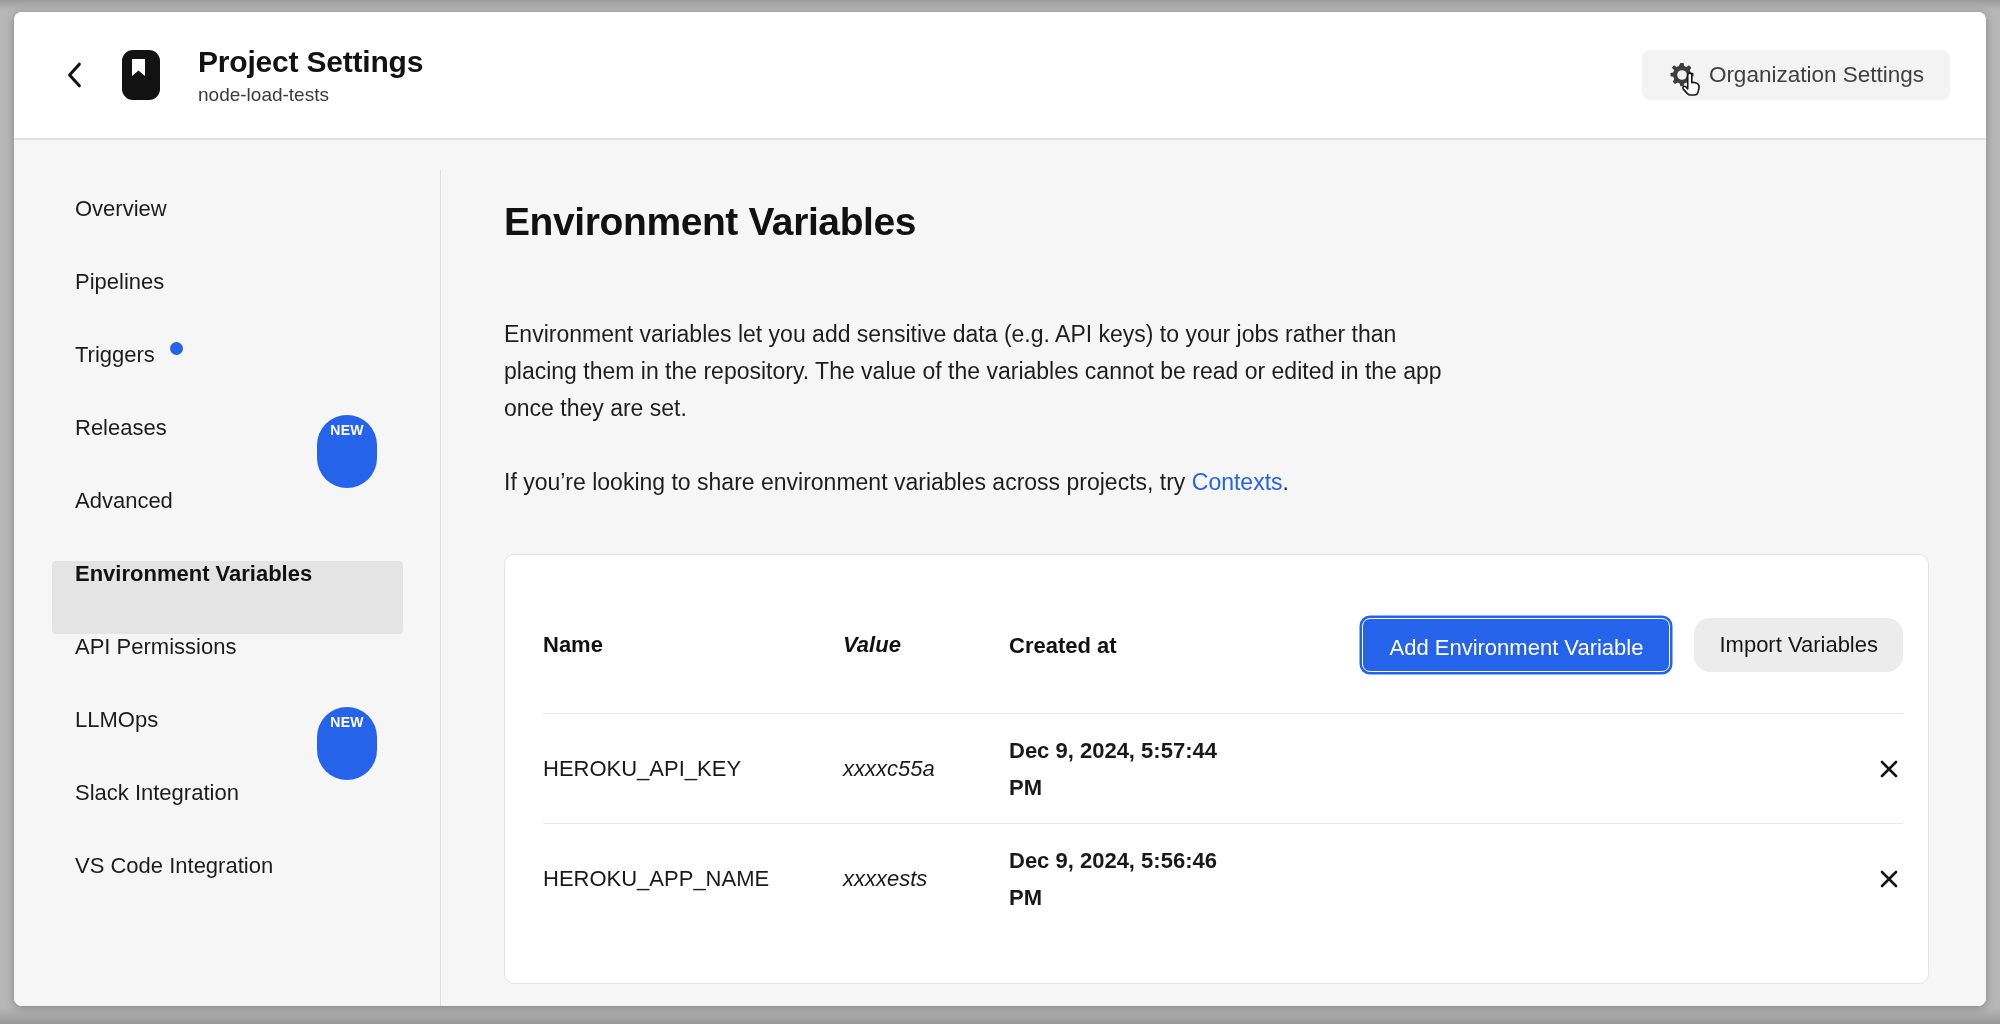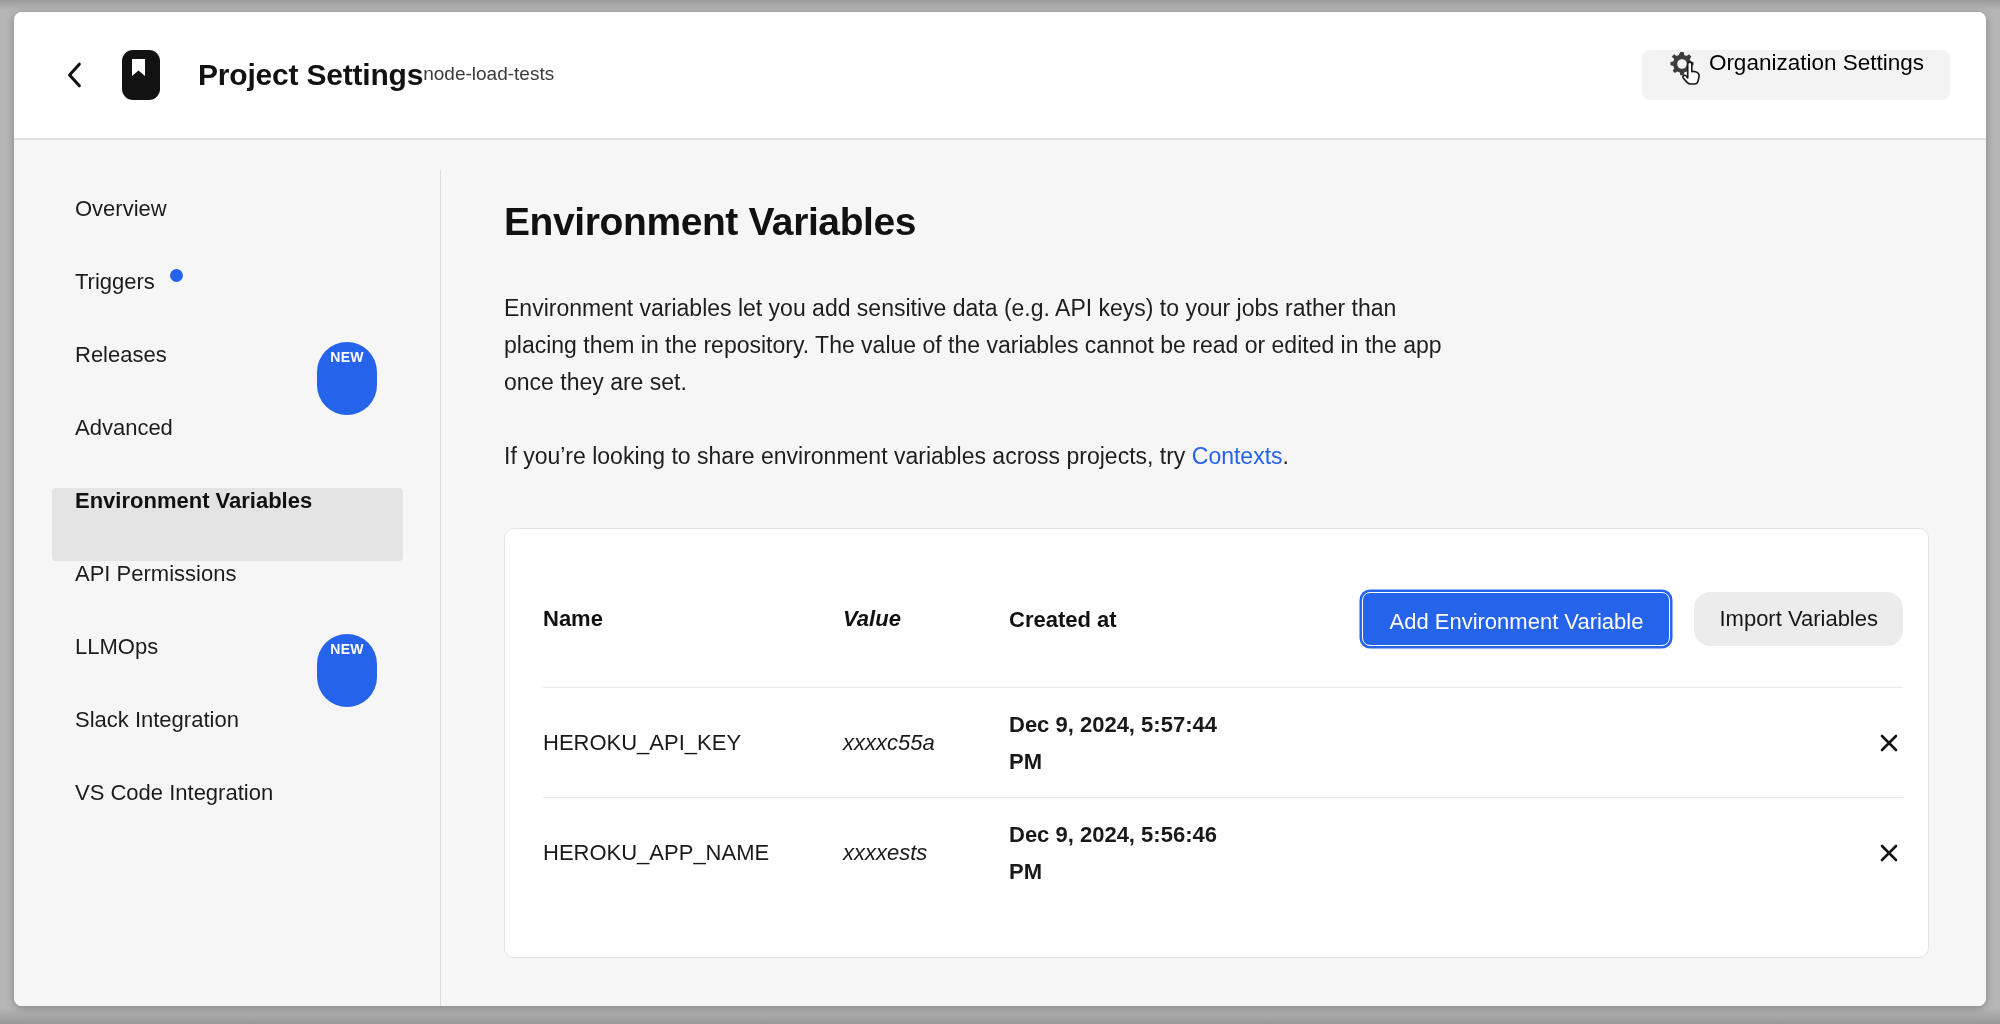--- a/index.html
+++ b/index.html
@@ -31,33 +31,33 @@
     background: #fff;
     border-bottom: 2px solid #e0e0e0;
   }
   .back-btn {
     width: 34px; height: 40px;
     background: none; border: none; cursor: pointer;
     display: flex; align-items: center; justify-content: center;
     margin-right: 30px;
   }
   .app-icon { margin-right: 38px; display: flex; }
-  .titles { display: flex; }
+  .titles { display: flex; flex-direction: column; }
   .page-title { font-size: 30px; font-weight: 700; color: #121212; letter-spacing: -0.2px; }
   .page-subtitle { font-size: 19px; color: #3a3a3a; margin-top: 5px; }
   .org-btn {
     margin-left: auto;
     height: 50px;
-    display: flex; gap: 13px;
+    display: flex; align-items: center; gap: 13px;
     background: #f3f3f3;
     border: none; border-radius: 8px;
     padding: 0 26px;
     font-family: inherit;
     font-size: 22.5px;
-    color: #000000;
+    color: #404040;
     cursor: pointer;
   }
   .gear-wrap { position: relative; display: flex; width: 28px; height: 28px; }
   .cursor-hand { position: absolute; left: 9px; top: 10px; }
   
   .bodyrow {
     flex: 1;
     display: flex;
     background: #f6f6f6;
     overflow: hidden;
@@ -82,21 +82,21 @@
   .nav-badge {
     margin-left: auto;
     background: #2563eb; color: #fff;
     font-size: 14px; font-weight: 700; letter-spacing: .4px;
     padding: 7px 13px; border-radius: 999px;
   }
   .vdivider { width: 1px; background: #dedede; margin-top: 30px; }
   
   .main { flex: 1; padding: 60px 0 0 63px; }
   .h1 { font-size: 39px; font-weight: 700; color: #111; letter-spacing: -0.4px; }
-  .desc  { margin-top: 46px; width: 960px; font-size: 23px; line-height: 37px; color: #1e1e1e; }
+  .desc  { margin-top: 72px; width: 960px; font-size: 23px; line-height: 37px; color: #1e1e1e; }
   .desc2 { margin-top: 37px; width: 960px; font-size: 23px; line-height: 37px; color: #1e1e1e; }
   .link { color: #2563eb; text-decoration: none; cursor: pointer; }
   
   .card {
     margin-top: 53px;
     width: 1425px;
     height: 430px;
     background: #fff;
     border: 1px solid #e4e4e4;
     border-radius: 10px;
@@ -188,20 +188,23 @@
     </button>
   </header>
 
   <div class="bodyrow">
 
     <nav class="sidebar">
       <div class="nav-item">
         <span>Overview</span>
       </div>
       <div class="nav-item">
+        <span>Pipelines</span>
+      </div>
+      <div class="nav-item">
         <span>Triggers</span>
         <span class="nav-dot"></span>
       </div>
       <div class="nav-item">
         <span>Releases</span>
         <span class="nav-badge">NEW</span>
       </div>
       <div class="nav-item">
         <span>Advanced</span>
       </div>

